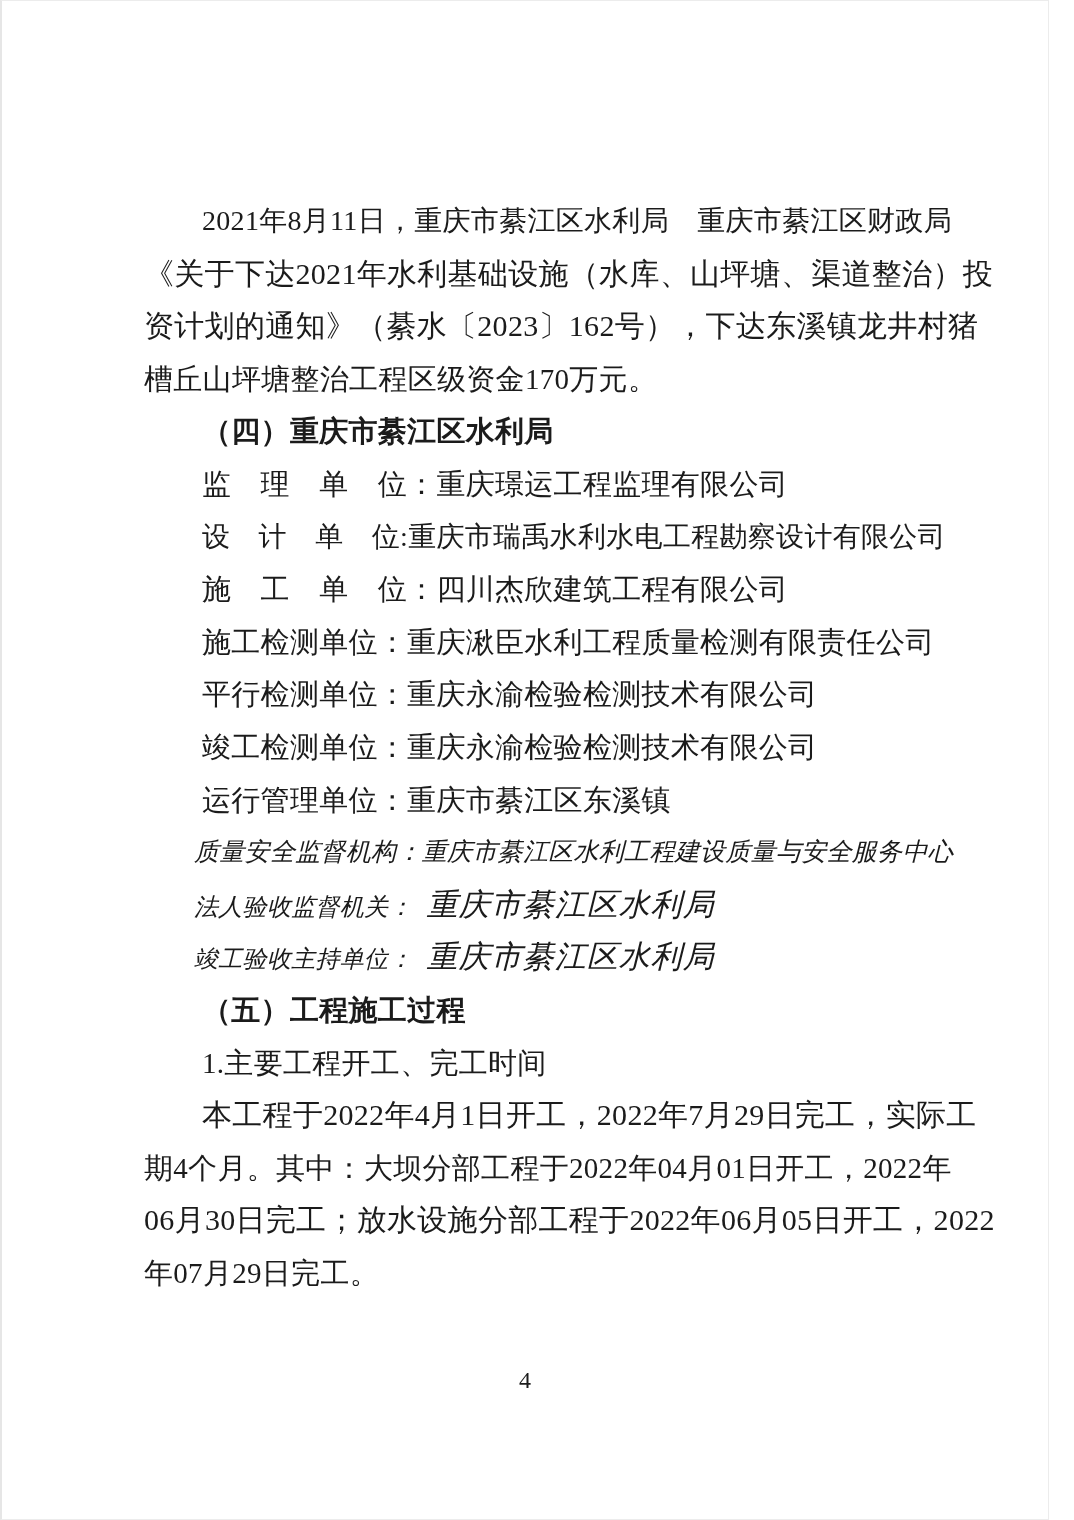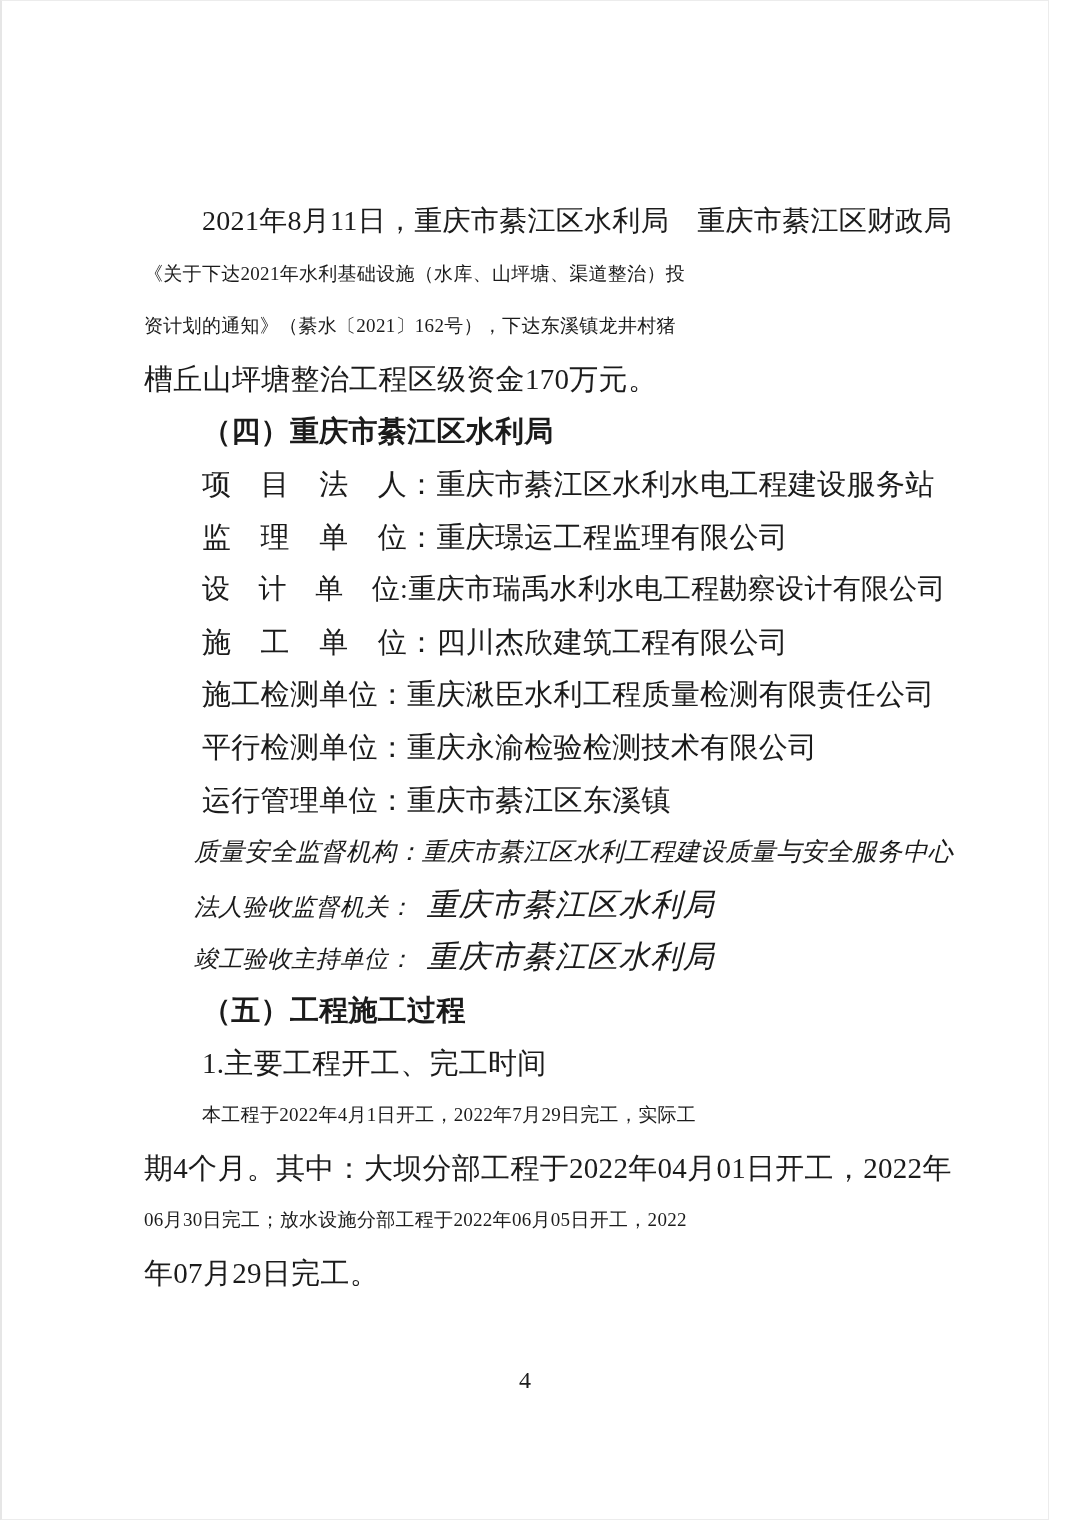--- a/index.html
+++ b/index.html
@@ -25,21 +25,21 @@
     height:52.6px;
     line-height:52.6px;
     font-size:29px;
     white-space:pre;
     letter-spacing:0.3px;
   }
   .ind{padding-left:58px;}
   .ind-sm{padding-left:50px;font-style:italic;}
   .b{font-weight:700;}
   .f28{font-size:28px;}
-  .f285{font-size:19px;}
+  .f285{font-size:30px;}
   .row-small{font-size:25px;}
   .row-mixed .lbl{font-size:24px;}
   .row-mixed .val{font-size:31px;letter-spacing:1px;margin-left:14px;}
   .pagenum{
     position:absolute;
     top:1364px;
     left:0;
     width:100%;
     text-align:center;
     font-size:24px;
@@ -48,31 +48,31 @@
   }
 </style>
 </head>
 <body>
 
 <div class="page">
   <div class="content">
 
     <div class="line ind f28">2021年8月11日，重庆市綦江区水利局　重庆市綦江区财政局</div>
     <div class="line f285">《关于下达2021年水利基础设施（水库、山坪塘、渠道整治）投</div>
-    <div class="line f285">资计划的通知》（綦水〔2021〕162号），下达东溪镇龙井村猪</div>
+    <div class="line f285">资计划的通知》（綦水〔2023〕162号），下达东溪镇龙井村猪</div>
     <div class="line">槽丘山坪塘整治工程区级资金170万元。</div>
 
     <div class="line ind b">（四）重庆市綦江区水利局</div>
 
-    <div class="line ind"><span class="lbl">项　目　法　人：</span><span class="val">重庆市綦江区水利水电工程建设服务站</span></div>
     <div class="line ind"><span class="lbl">监　理　单　位：</span><span class="val">重庆璟运工程监理有限公司</span></div>
     <div class="line ind f28"><span class="lbl">设　计　单　位:</span><span class="val">重庆市瑞禹水利水电工程勘察设计有限公司</span></div>
     <div class="line ind"><span class="lbl">施　工　单　位：</span><span class="val">四川杰欣建筑工程有限公司</span></div>
     <div class="line ind"><span class="lbl">施工检测单位：</span><span class="val">重庆湫臣水利工程质量检测有限责任公司</span></div>
     <div class="line ind"><span class="lbl">平行检测单位：</span><span class="val">重庆永渝检验检测技术有限公司</span></div>
+    <div class="line ind"><span class="lbl">竣工检测单位：</span><span class="val">重庆永渝检验检测技术有限公司</span></div>
     <div class="line ind"><span class="lbl">运行管理单位：</span><span class="val">重庆市綦江区东溪镇</span></div>
     <div class="line ind-sm row-small"><span class="lbl">质量安全监督机构：</span><span class="val">重庆市綦江区水利工程建设质量与安全服务中心</span></div>
     <div class="line ind-sm row-mixed"><span class="lbl">法人验收监督机关：</span><span class="val">重庆市綦江区水利局</span></div>
     <div class="line ind-sm row-mixed"><span class="lbl">竣工验收主持单位：</span><span class="val">重庆市綦江区水利局</span></div>
 
     <div class="line ind b">（五）工程施工过程</div>
 
     <div class="line ind">1.主要工程开工、完工时间</div>
 
     <div class="line ind f285">本工程于2022年4月1日开工，2022年7月29日完工，实际工</div>

